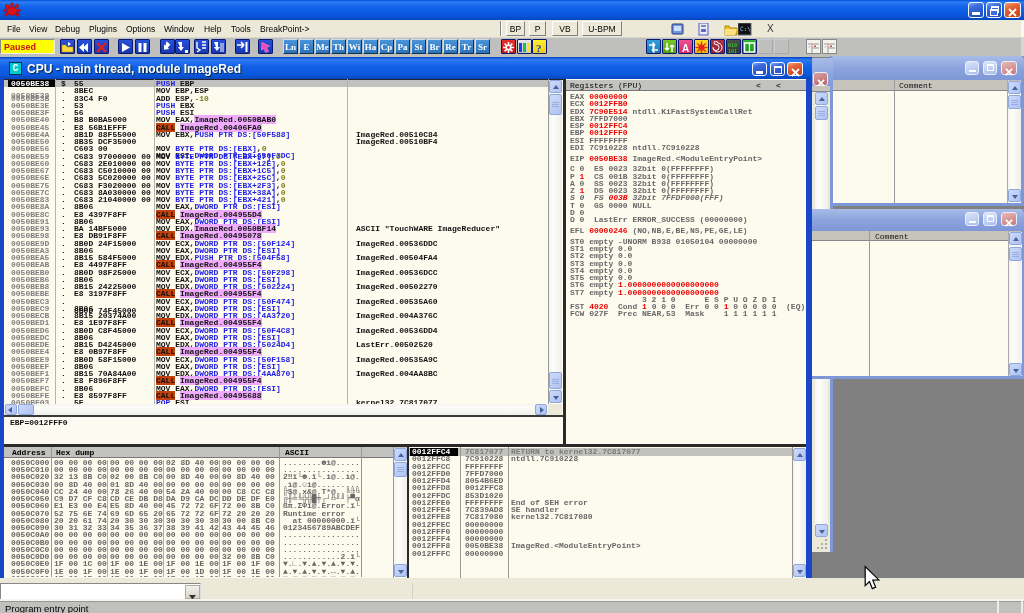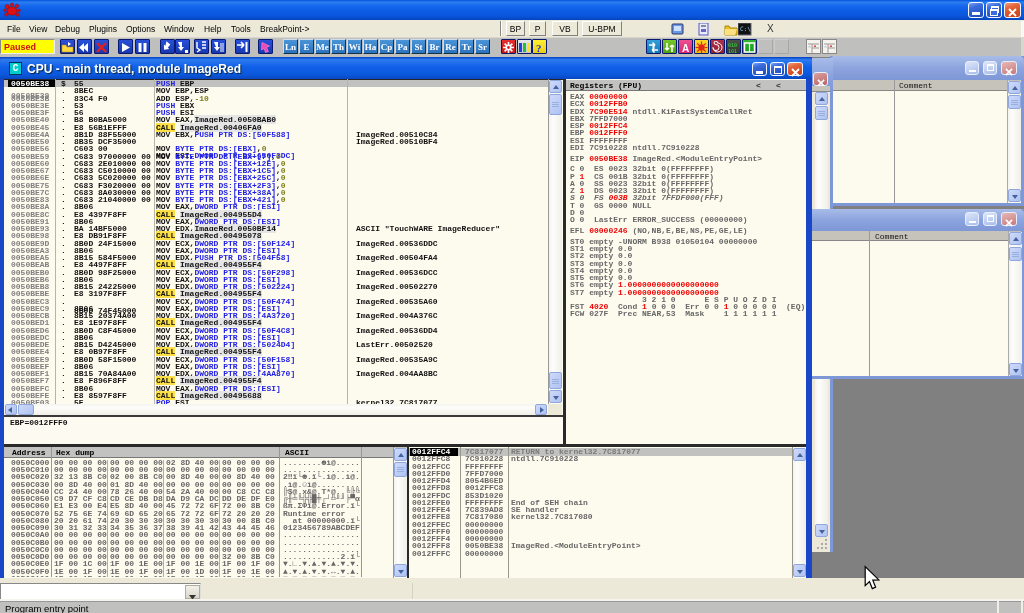--- a/index.html
+++ b/index.html
@@ -1,21 +1,21 @@
 <!DOCTYPE html>
 <html><head><meta charset="utf-8"><style>
 *{margin:0;padding:0;box-sizing:border-box}
 body{width:1024px;height:613px;overflow:hidden;position:relative;transform:translateZ(0);
  font-family:"Liberation Sans", sans-serif;background:#808080}
 .abs{position:absolute}
 .mrow{position:absolute;height:7.25px;line-height:7.3px;font-family:"Liberation Mono", monospace;
  font-size:8px;white-space:pre;letter-spacing:0px;font-weight:bold}
 .bl{color:#2222e6}.ol{color:#7d7d1a}
-.yb{background:#e5e5e5;color:#111}
-.cb{background:#fde047;color:#111}
+.yb{background:#f0abfc;color:#111}
+.cb{background:#c2410c;color:#111}
 s{text-decoration:none}
 .gtxt{color:#686868}
 .red{color:#ee0404}
 
 .sbtn{position:absolute;background:linear-gradient(135deg,#cfdafc,#aec2f0);
  border:1px solid #8fa8dc;border-radius:2px;color:#4d6185;text-align:center}
 </style></head><body>
 <div class="abs" style="left:0;top:0;width:1024px;height:20px;background:linear-gradient(180deg,#0050d8 0%,#2e7ef2 10%,#1567ec 30%,#0b5ce4 55%,#0a55dc 80%,#0345bd 100%)"></div>
 <svg class="abs" style="left:3px;top:1px" width="19" height="19" viewBox="0 0 19 19">
 <g fill="#dd1111" stroke="#900" stroke-width="0.5">
@@ -496,21 +496,21 @@
 <div class="sbtn" style="left:535px;top:404px;width:12px;height:11px">
     <div style="margin:1.5px 0 0 4px;width:0;height:0;border-top:3.5px solid transparent;border-bottom:3.5px solid transparent;border-left:4.5px solid #44639c"></div>
   </div>
 <div class="abs" style="left:548px;top:404px;width:14px;height:11px;background:#ece9d8"></div>
 <div class="abs" style="left:4px;top:415px;width:562px;height:2px;background:#3a3a3a"></div>
 <div class="abs" style="left:4px;top:417px;width:562px;height:27px;background:#fdfbf1"></div>
 <div class="mrow" style="left:10px;top:419px;color:#111">EBP=0012FFF0</div>
 <div class="abs" style="left:563px;top:79px;width:3px;height:365px;background:#2a2a2a"></div>
 <div class="abs" style="left:566px;top:79px;width:240px;height:365px;background:#fdfaee"></div>
 <div class="abs" style="left:566px;top:80px;width:240px;height:11px;background:#c2c2c0;border-bottom:1px solid #777"></div>
-<div class="mrow" style="left:570px;top:82px;color:#000;font-weight:bold">Registers (FPU)</div>
+<div class="mrow" style="left:570px;top:82px;color:#000;font-weight:normal">Registers (FPU)</div>
 <div class="mrow" style="left:756px;top:82px;color:#333">&lt;</div>
 <div class="mrow" style="left:776px;top:82px;color:#333">&lt;</div>
 <div class="mrow" style="left:570px;top:93.0px;"><s class="gtxt">EAX </s><s class="red">00000000</s></div>
 <div class="mrow" style="left:570px;top:100.25px;"><s class="gtxt">ECX </s><s class="red">0012FFB0</s></div>
 <div class="mrow" style="left:570px;top:107.5px;"><s class="gtxt">EDX </s><s class="red">7C90E514</s><s class="gtxt"> ntdll.KiFastSystemCallRet</s></div>
 <div class="mrow" style="left:570px;top:114.75px;"><s class="gtxt">EBX 7FFD7000</s></div>
 <div class="mrow" style="left:570px;top:122.0px;"><s class="gtxt">ESP </s><s class="red">0012FFC4</s></div>
 <div class="mrow" style="left:570px;top:129.25px;"><s class="gtxt">EBP </s><s class="red">0012FFF0</s></div>
 <div class="mrow" style="left:570px;top:136.5px;"><s class="gtxt">ESI FFFFFFFF</s></div>
 <div class="mrow" style="left:570px;top:143.75px;"><s class="gtxt">EDI 7C910228 ntdll.7C910228</s></div>
@@ -676,21 +676,21 @@
 <div class="mrow" style="left:412px;top:469.95px;color:#676767">0012FFD0</div>
 <div class="mrow" style="left:465px;top:469.95px;color:#676767">7FFD7000</div>
 <div class="mrow" style="left:412px;top:477.2px;color:#676767">0012FFD4</div>
 <div class="mrow" style="left:465px;top:477.2px;color:#676767">8054B6ED</div>
 <div class="mrow" style="left:412px;top:484.45px;color:#676767">0012FFD8</div>
 <div class="mrow" style="left:465px;top:484.45px;color:#676767">0012FFC8</div>
 <div class="mrow" style="left:412px;top:491.7px;color:#676767">0012FFDC</div>
 <div class="mrow" style="left:465px;top:491.7px;color:#676767">853D1020</div>
 <div class="mrow" style="left:412px;top:498.95px;color:#676767">0012FFE0</div>
 <div class="mrow" style="left:465px;top:498.95px;color:#676767">FFFFFFFF</div>
-<div class="mrow" style="left:511px;top:498.95px;color:#676767">End of SEH chain</div>
+<div class="mrow" style="left:511px;top:498.95px;color:#676767">End of SEH error</div>
 <div class="mrow" style="left:412px;top:506.2px;color:#676767">0012FFE4</div>
 <div class="mrow" style="left:465px;top:506.2px;color:#676767">7C839AD8</div>
 <div class="mrow" style="left:511px;top:506.2px;color:#676767">SE handler</div>
 <div class="mrow" style="left:412px;top:513.45px;color:#676767">0012FFE8</div>
 <div class="mrow" style="left:465px;top:513.45px;color:#676767">7C817080</div>
 <div class="mrow" style="left:511px;top:513.45px;color:#676767">kernel32.7C817080</div>
 <div class="mrow" style="left:412px;top:520.7px;color:#676767">0012FFEC</div>
 <div class="mrow" style="left:465px;top:520.7px;color:#676767">00000000</div>
 <div class="mrow" style="left:412px;top:527.95px;color:#676767">0012FFF0</div>
 <div class="mrow" style="left:465px;top:527.95px;color:#676767">00000000</div>

